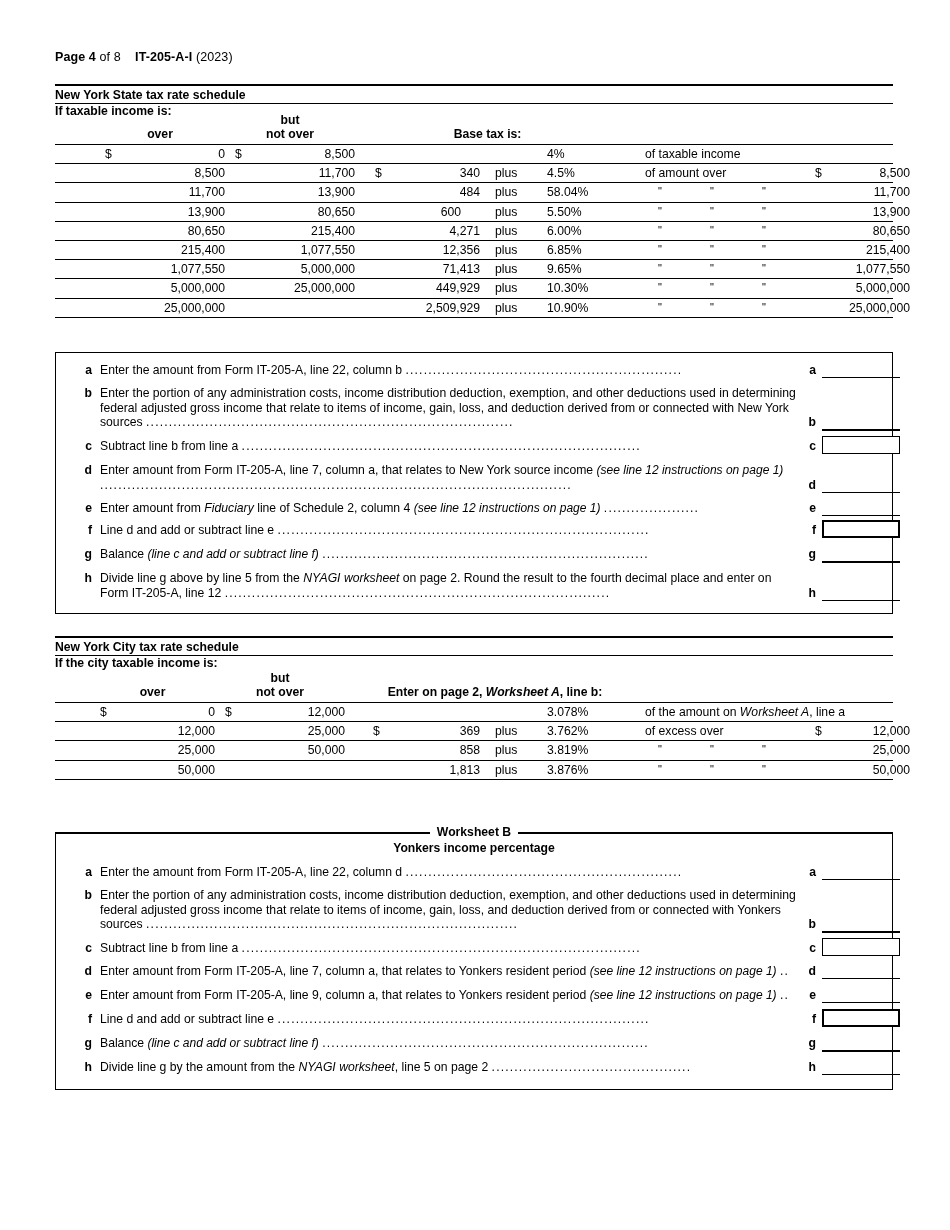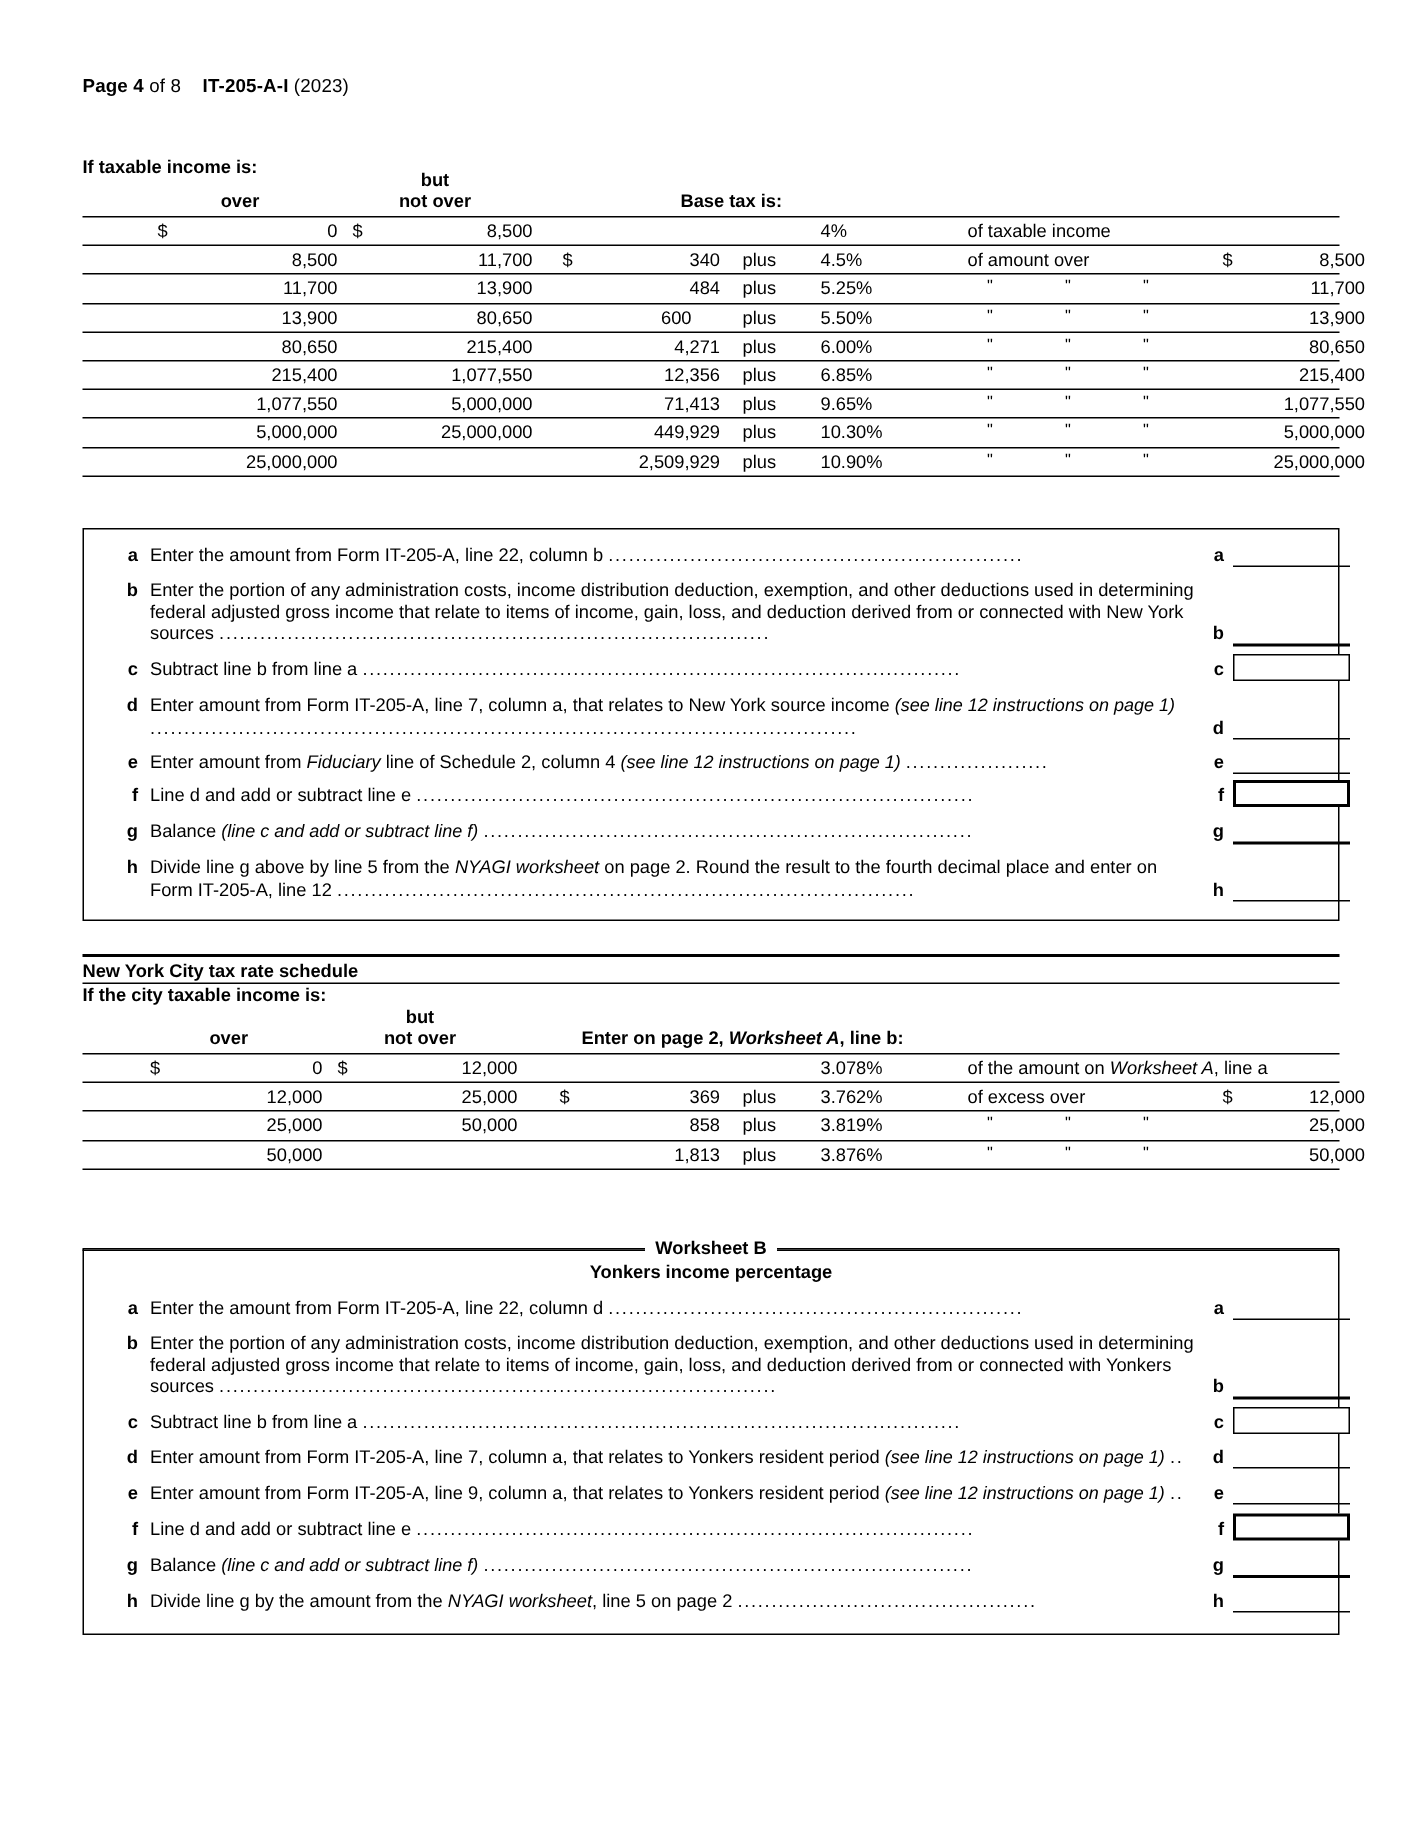--- a/index.html
+++ b/index.html
@@ -161,20 +161,21 @@
   <div class="page-header">
     <span class="b">Page</span>
     <span class="b">4</span>
     <span>of</span>
     <span>8</span>
     &nbsp;&nbsp;
     <span class="b">IT-205-A-I</span>
     <span>(2023)</span>
   </div>
 
+  <div class="sect-head" style="top:84px;">New York State tax rate schedule</div>
   <div class="subhead" style="top:104px;">If taxable income is:</div>
 
   <div class="rate-table" id="state-table" style="left:55px; top:114px; width:838px; height:200px;">
       <div class="colhead" style="left: 40px; width: 130px; top: 14px;">over</div>
       <div class="colhead" style="left: 170px; width: 130px; top: 0px;">but</div>
       <div class="colhead" style="left: 170px; width: 130px; top: 14px;">not over</div>
       <div class="colhead" style="left: 300px; width: 265px; top: 14px;">Base tax is:</div>
       <div class="rule" style="top: 30px; width: 838px;"></div>
       <div class="rule" style="top: 49.2px; width: 838px;"></div>
       <div class="rule" style="top: 68.4px; width: 838px;"></div>
@@ -202,21 +203,21 @@
         <div class="cell l" style="left: 492px; width: 70px; top: 53.2px;">4.5%</div>
         <div class="cell l" style="left: 590px; width: 260px; top: 53.2px;">of amount over</div>
         <div class="cell l" style="left: 760px; width: 20px; top: 53.2px;">$</div>
         <div class="cell r" style="left: 720px; width: 135px; top: 53.2px;">8,500</div>
       </div>
       <div>
         <div class="cell r" style="left: 40px; width: 130px; top: 72.4px;">11,700</div>
         <div class="cell r" style="left: 170px; width: 130px; top: 72.4px;">13,900</div>
         <div class="cell r" style="left: 300px; width: 125px; top: 72.4px;">484</div>
         <div class="cell l" style="left: 440px; width: 40px; top: 72.4px;">plus</div>
-        <div class="cell l" style="left: 492px; width: 70px; top: 72.4px;">5.25%</div>
+        <div class="cell l" style="left: 492px; width: 70px; top: 72.4px;">58.04%</div>
         <div class="cell c" style="left: 590px; width: 30px; top: 71.4px; font-size: 11px;">"</div>
         <div class="cell c" style="left: 642px; width: 30px; top: 71.4px; font-size: 11px;">"</div>
         <div class="cell c" style="left: 694px; width: 30px; top: 71.4px; font-size: 11px;">"</div>
         <div class="cell r" style="left: 720px; width: 135px; top: 72.4px;">11,700</div>
       </div>
       <div>
         <div class="cell r" style="left: 40px; width: 130px; top: 91.6px;">13,900</div>
         <div class="cell r" style="left: 170px; width: 130px; top: 91.6px;">80,650</div>
         <div class="cell r" style="left: 300px; width: 106px; top: 91.6px;">600</div>
         <div class="cell l" style="left: 440px; width: 40px; top: 91.6px;">plus</div>

